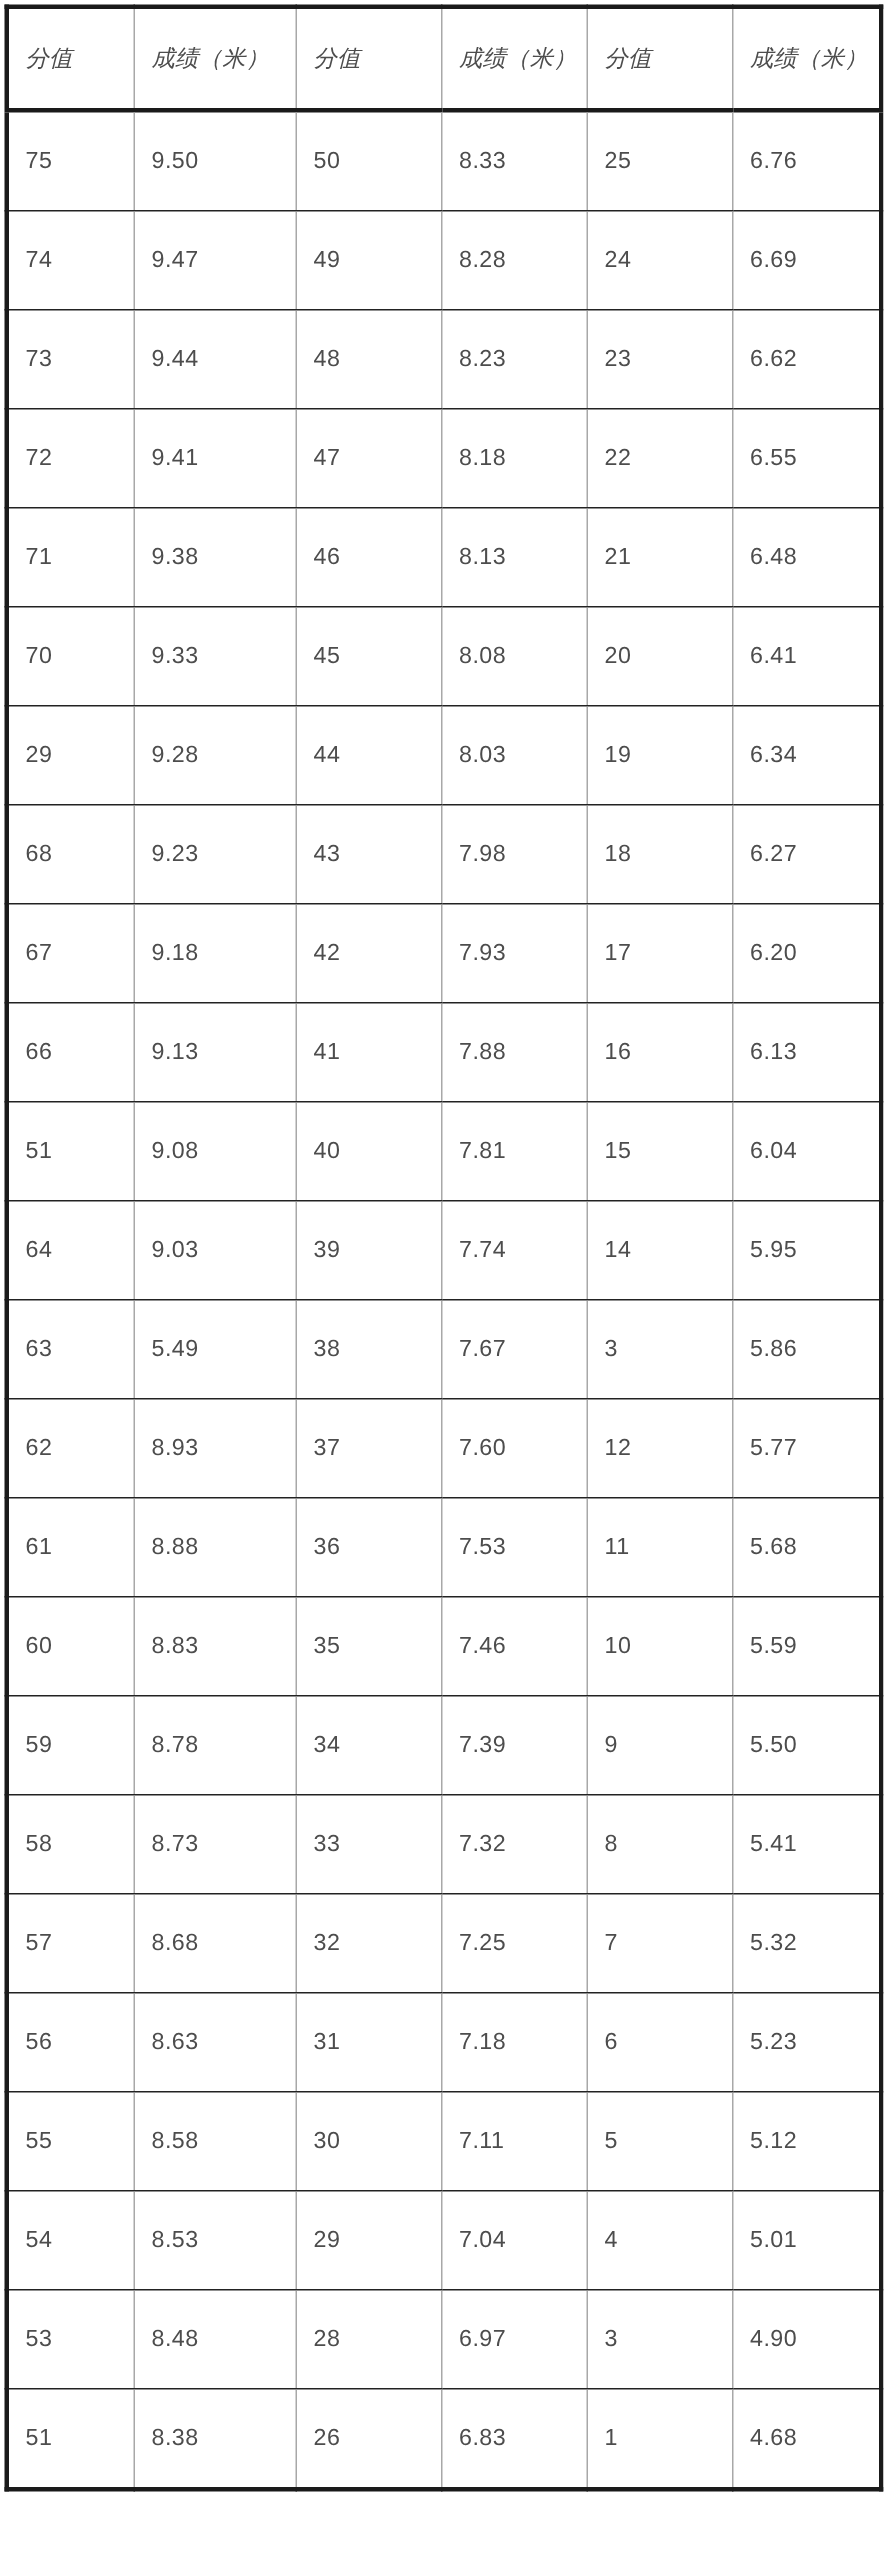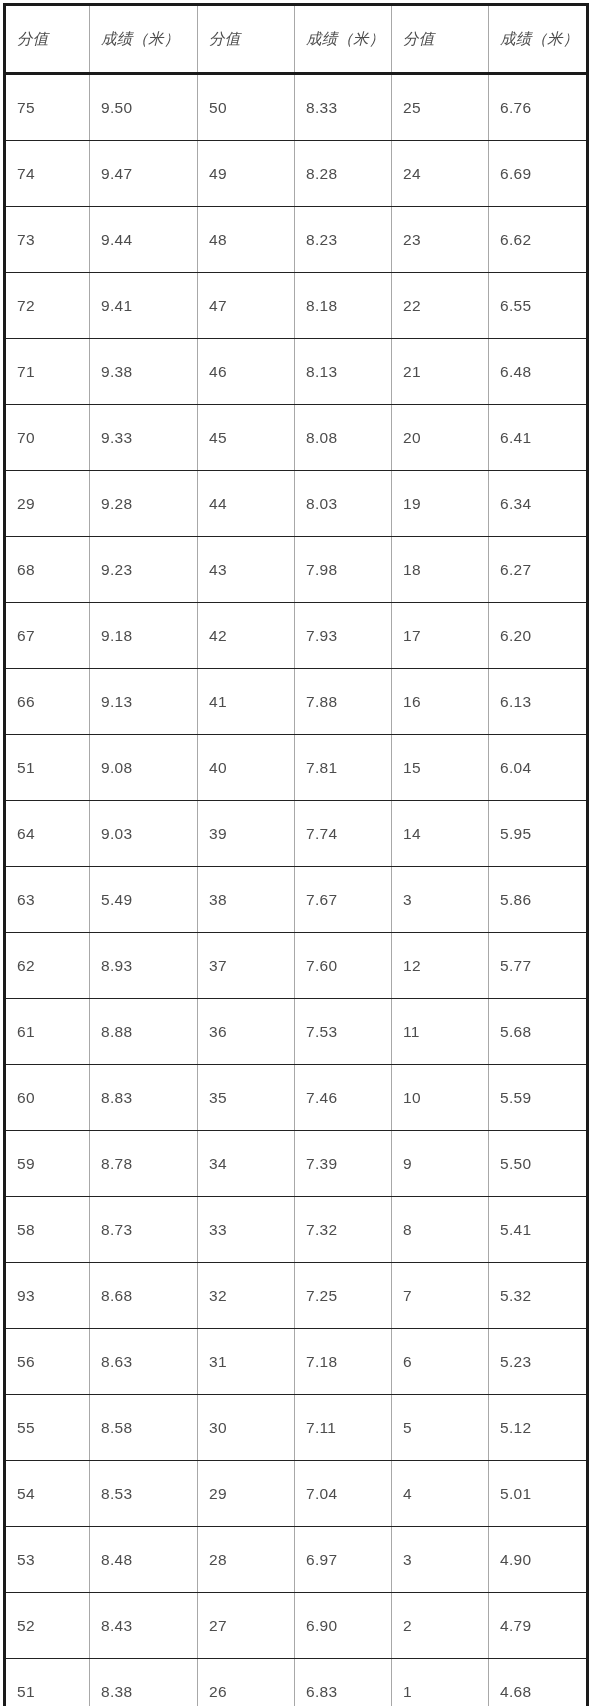--- a/index.html
+++ b/index.html
@@ -234,21 +234,21 @@
         </tr>
         <tr>
           <td>58</td>
           <td>8.73</td>
           <td>33</td>
           <td>7.32</td>
           <td>8</td>
           <td>5.41</td>
         </tr>
         <tr>
-          <td>93</td>
+          <td>57</td>
           <td>8.68</td>
           <td>32</td>
           <td>7.25</td>
           <td>7</td>
           <td>5.32</td>
         </tr>
         <tr>
           <td>56</td>
           <td>8.63</td>
           <td>31</td>
@@ -274,28 +274,20 @@
         </tr>
         <tr>
           <td>53</td>
           <td>8.48</td>
           <td>28</td>
           <td>6.97</td>
           <td>3</td>
           <td>4.90</td>
         </tr>
         <tr>
-          <td>52</td>
-          <td>8.43</td>
-          <td>27</td>
-          <td>6.90</td>
-          <td>2</td>
-          <td>4.79</td>
-        </tr>
-        <tr>
           <td>51</td>
           <td>8.38</td>
           <td>26</td>
           <td>6.83</td>
           <td>1</td>
           <td>4.68</td>
         </tr>
       </tbody>
   </table>
 </div>

